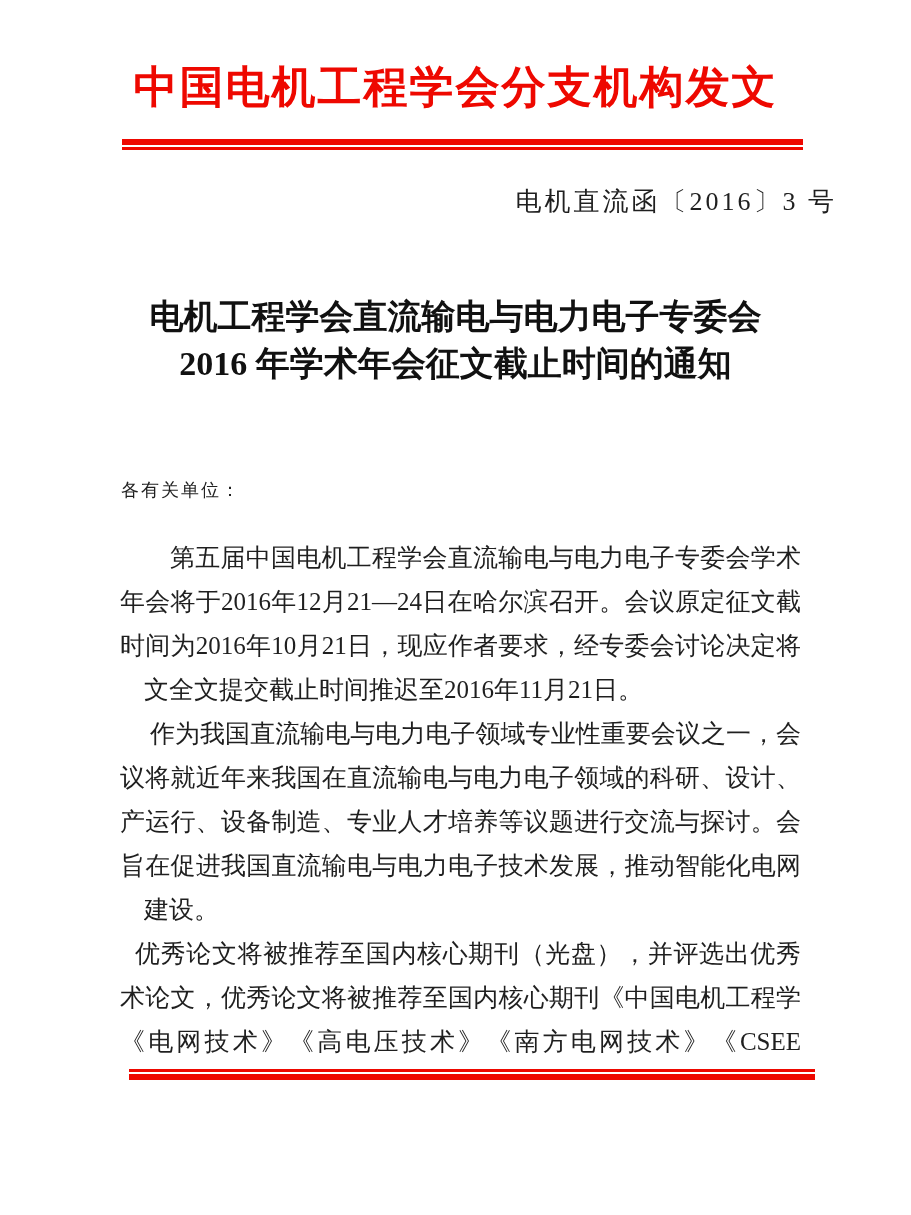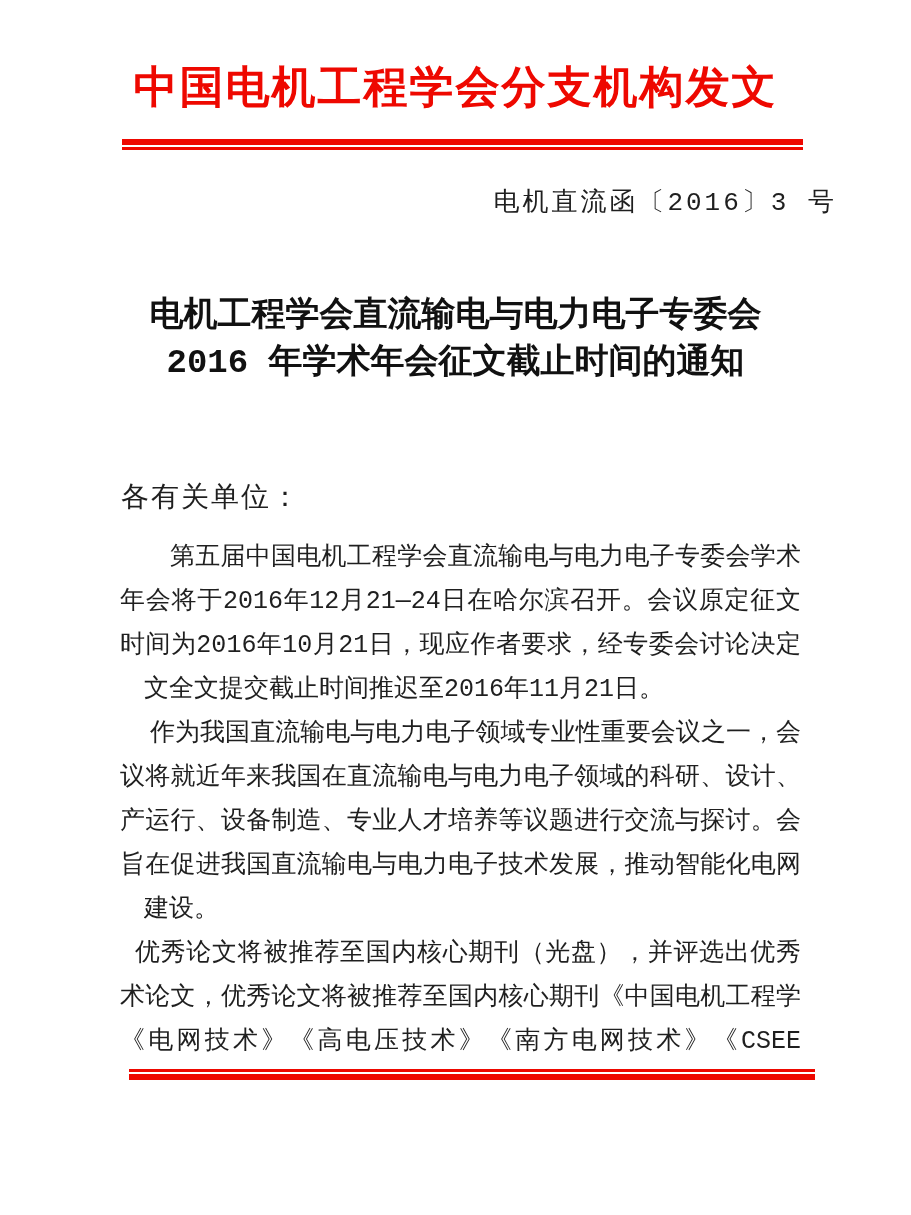--- a/index.html
+++ b/index.html
@@ -5,21 +5,21 @@
   :root{
     --red:#ee0800;
     --ink:#1f1f1f;
   }
   html,body{margin:0;padding:0;background:#ffffff;}
   .page{
     position:relative;
     width:911px;height:1215px;
     background:#ffffff;
     overflow:hidden;
-    font-family:Liberation Mono, monospace;
+    font-family:Liberation Serif, serif;
     color:var(--ink);
   }
   .banner{
     position:absolute;top:58px;left:0;width:100%;
     text-align:center;
     font-size:44px;font-weight:bold;
     letter-spacing:2px;
     color:var(--red);
     white-space:nowrap;
   }
@@ -36,21 +36,21 @@
   }
   .notice-title{
     position:absolute;top:293px;left:55px;right:55px;
     text-align:center;
     font-size:34px;font-weight:bold;
     line-height:47px;
     color:#111111;
   }
   .salutation{
     position:absolute;top:478px;left:121px;
-    font-size:28px;letter-spacing:2px;
+    font-size:18px;letter-spacing:2px;
   }
   .body-block{
     position:absolute;top:536px;left:120px;width:681px;
     font-size:25px;
   }
   .body-line{
     height:44px;line-height:44px;
     overflow:hidden;
     text-align:justify;
     text-align-last:justify;

